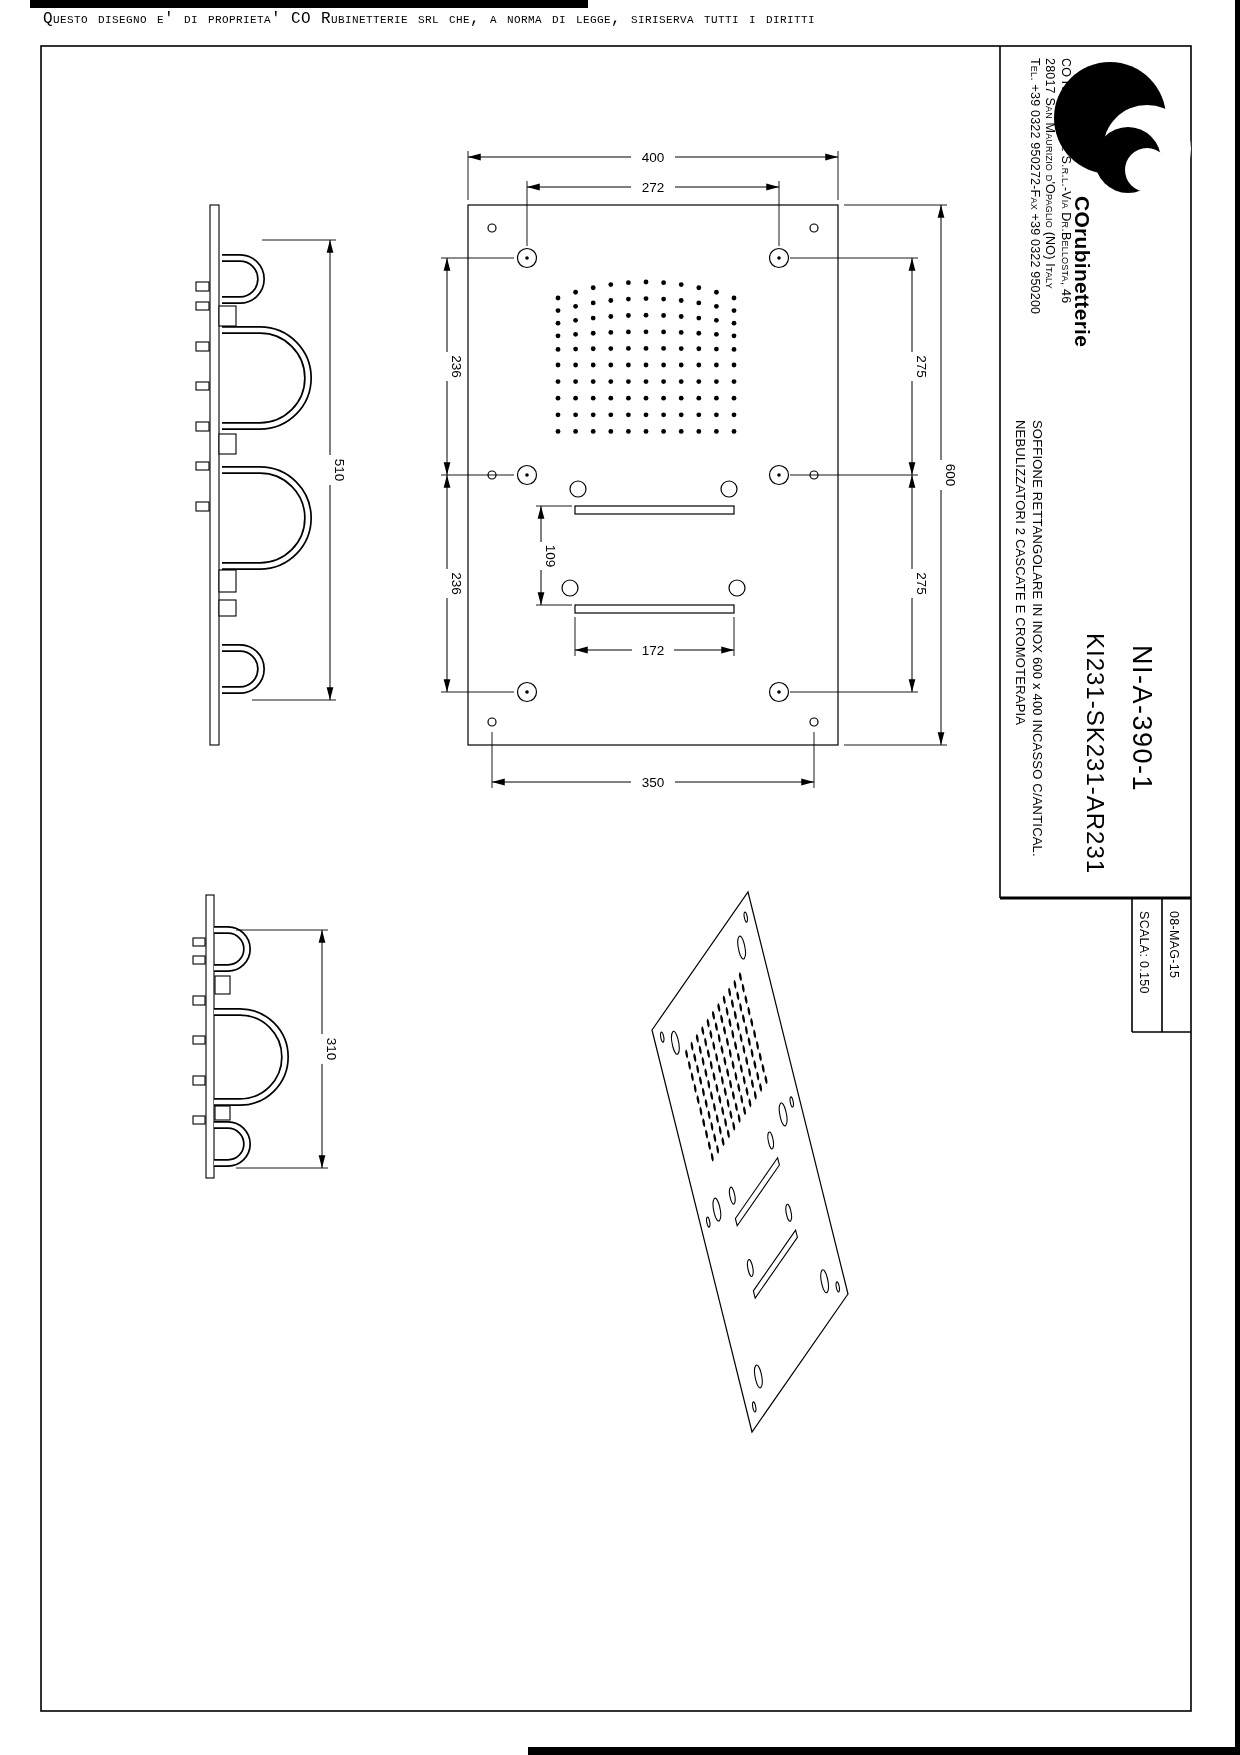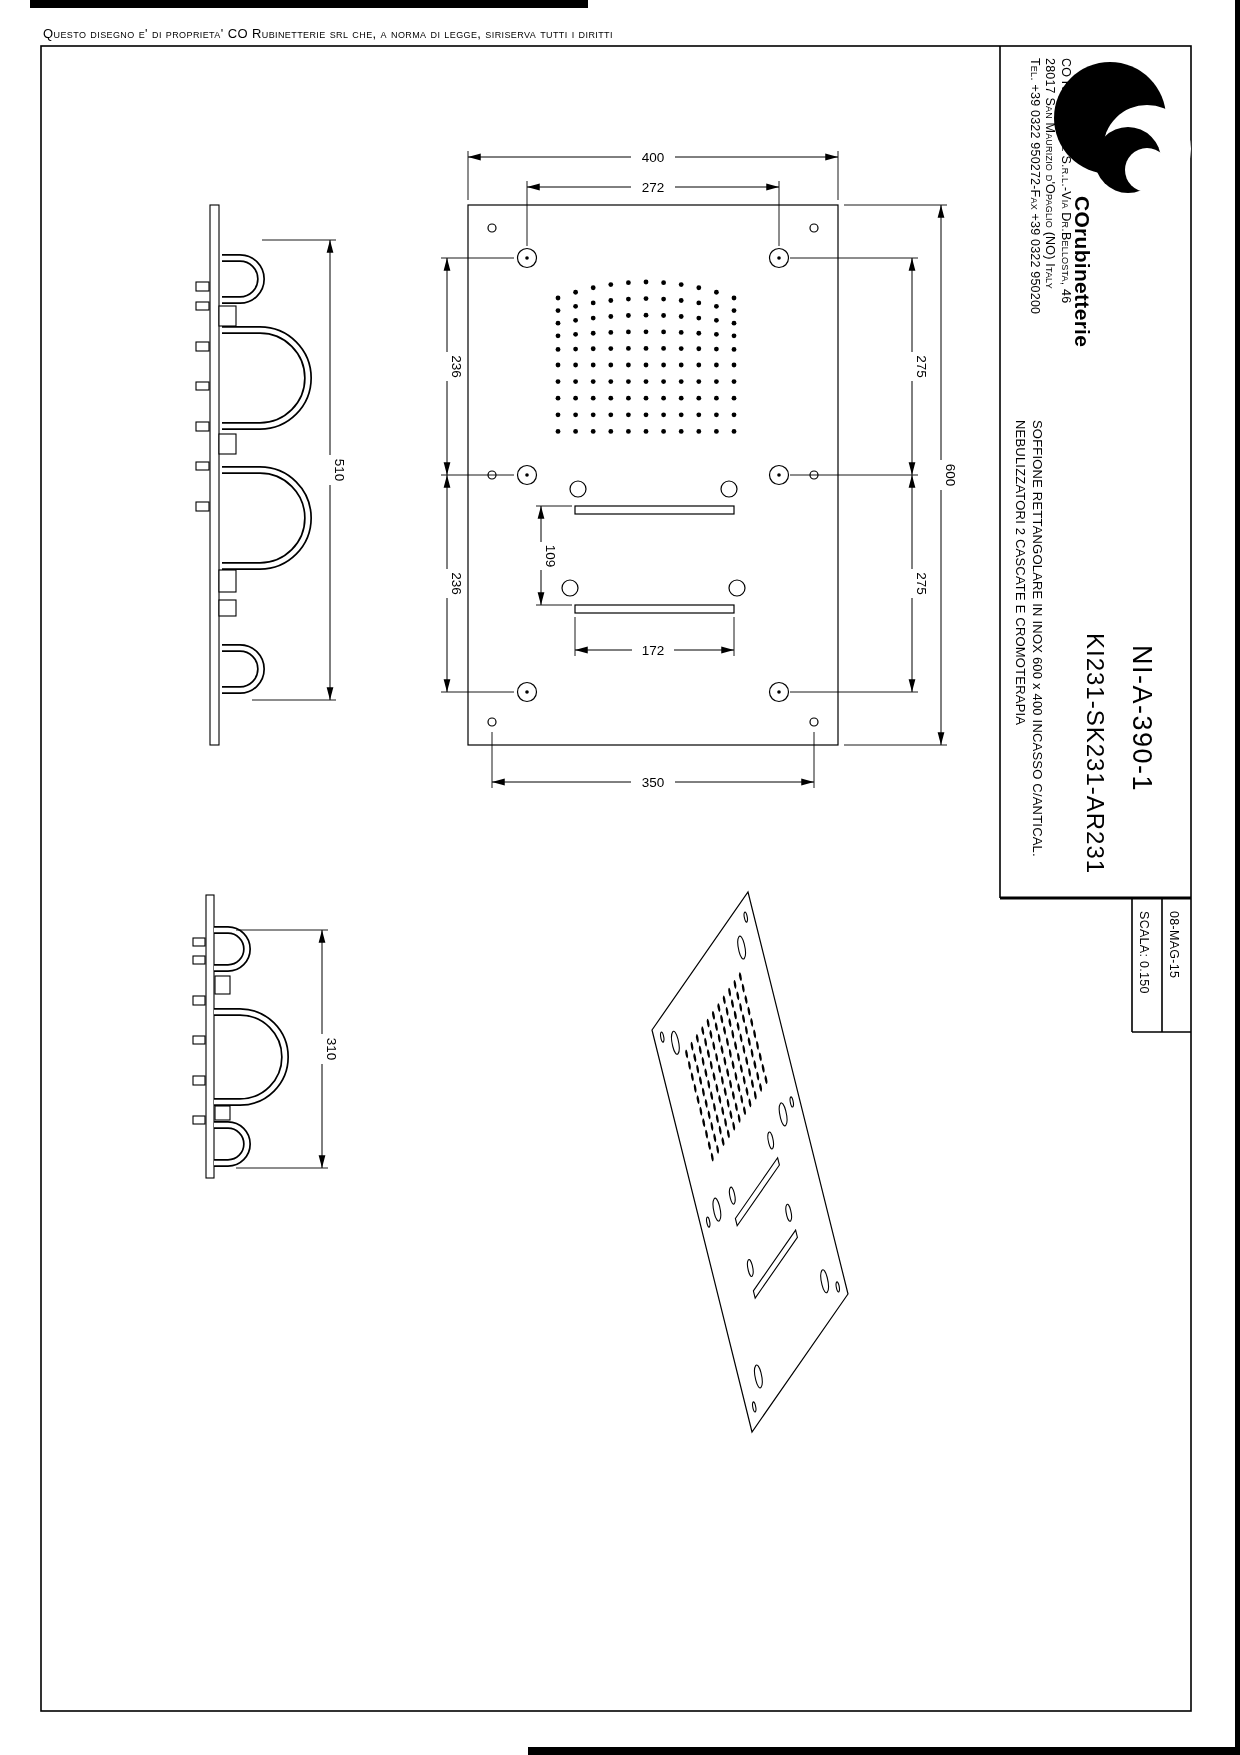--- a/index.html
+++ b/index.html
@@ -1,20 +1,20 @@
 <!DOCTYPE html>
 <html><head>
 <meta charset="utf-8">
 <style>
   html,body{margin:0;padding:0;background:#fff;}
   .page{position:relative;width:1240px;height:1755px;background:#fff;overflow:hidden;
         font-family:"Liberation Sans",sans-serif;color:#000;}
   .strip{position:absolute;background:#000;}
-  .disclaimer{position:absolute;left:43px;top:26px;font-size:13px;font-variant:small-caps;
-              letter-spacing:0.4px;white-space:nowrap;}
+  .disclaimer{position:absolute;left:43px;top:10px;font-size:16px;font-variant:small-caps;
+              letter-spacing:0.4px;white-space:nowrap;font-family:Liberation Mono, monospace;}
   .vtext{position:absolute;writing-mode:vertical-rl;white-space:nowrap;}
   .vline{display:block;}
   .addr{font-size:12.5px;line-height:15.5px;font-variant:small-caps;letter-spacing:0.2px;}
   .desc{font-size:13px;line-height:17px;letter-spacing:0.2px;}
   .pcode{font-size:24px;letter-spacing:1px;}
   .dnum{font-size:27px;letter-spacing:1.5px;}
   .small-meta{font-size:12.5px;letter-spacing:0.3px;}
   .logo-text{font-size:21px;font-weight:bold;letter-spacing:0.3px;}
   svg .ln{stroke:#000;stroke-width:1.2;fill:none;}
   svg .border{stroke:#000;stroke-width:1.6;fill:none;}

